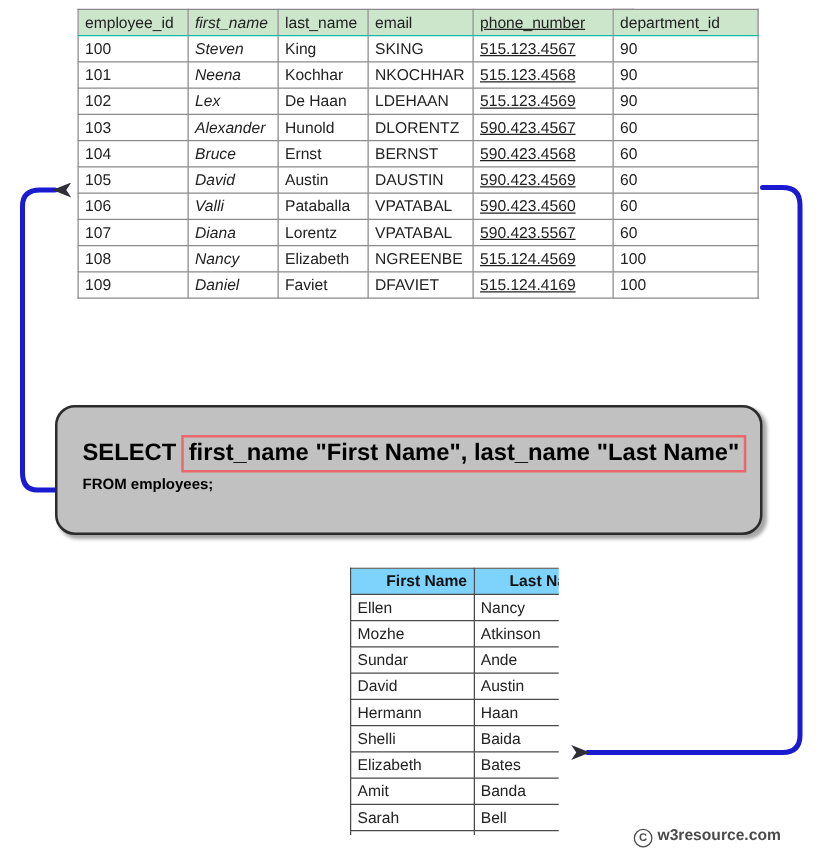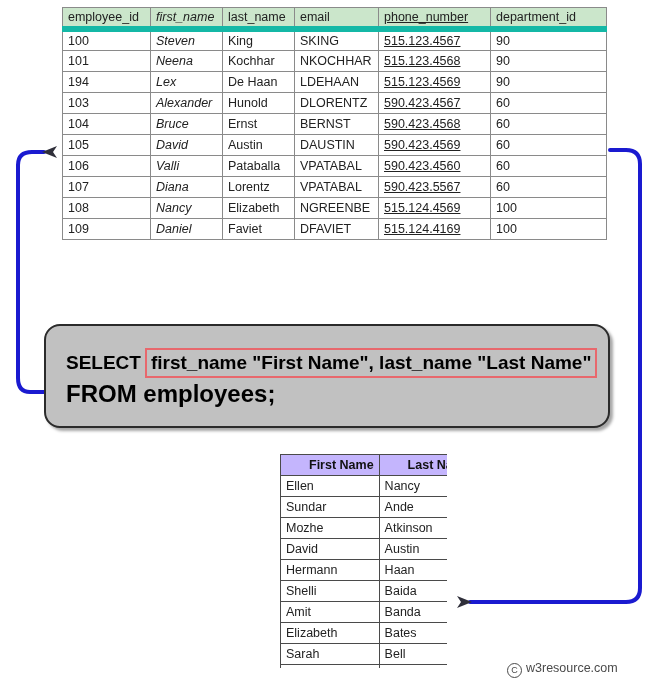--- a/index.html
+++ b/index.html
@@ -28,21 +28,21 @@
     padding:2px 5px;
     height:21px;
     box-sizing:border-box;
     text-align:left;
     font-weight:normal;
     white-space:nowrap;
     overflow:hidden;
   }
   .src-table th{
     background:#cbe6cb;
-    border-bottom:6px solid #14b8a6;
+    border-bottom:1px solid #14b8a6;
   }
 
   #src-main{left:62px;top:7px;}
   #src-main td,#src-main th{}
   #src-dept{left:490px;top:7px;}
 
   .col-empid{width:88px;}
   .col-first{width:72px;font-style:italic;}
   .col-last{width:72px;}
   .col-email{width:84px;}
@@ -74,21 +74,21 @@
     display:inline-block;
     border:2px solid #e8686d;
     padding:0 4px;
     margin-left:4px;
     vertical-align:baseline;
     line-height:26px;
   }
   #sql-line2{
     position:absolute;
     left:20px;top:54px;
-    font-size:24px;
+    font-size:12px;
     font-weight:bold;
     color:#000;
     white-space:nowrap;
   }
 
   
   #result-wrap{
     position:absolute;
     left:280px;top:454px;
     width:167px;height:232px;
@@ -104,21 +104,21 @@
   #result-table td,#result-table th{
     border:1px solid #4a4a4a;
     padding:2px 5px;
     height:21px;
     box-sizing:border-box;
     text-align:left;
     white-space:nowrap;
     font-weight:normal;
   }
   #result-table th{
-    background:#c4b5fd;
+    background:#7dd3fc;
     font-weight:bold;
     color:#111;
     padding-left:28px;
   }
   .rcol-first{width:84px;}
   .rcol-last{width:65px;}
   
   #torn{
     position:absolute;
     left:278px;top:668px;
@@ -127,20 +127,21 @@
     pointer-events:none;
   }
 
   
   #watermark{
     position:absolute;
     left:507px;top:661px;
     font-size:12.5px;
     color:#4a4a4a;
     white-space:nowrap;
+    font-weight:bold;
   }
   #wm-c{
     display:inline-block;
     width:13px;height:13px;
     border:1px solid #4a4a4a;
     border-radius:50%;
     font-size:9px;
     line-height:12px;
     text-align:center;
     margin-right:4px;
@@ -186,21 +187,21 @@
           <td class="col-phone">515.123.4567</td>
         </tr>
         <tr>
           <td class="col-empid">101</td>
           <td class="col-first">Neena</td>
           <td class="col-last">Kochhar</td>
           <td class="col-email">NKOCHHAR</td>
           <td class="col-phone">515.123.4568</td>
         </tr>
         <tr>
-          <td class="col-empid">194</td>
+          <td class="col-empid">102</td>
           <td class="col-first">Lex</td>
           <td class="col-last">De Haan</td>
           <td class="col-email">LDEHAAN</td>
           <td class="col-phone">515.123.4569</td>
         </tr>
         <tr>
           <td class="col-empid">103</td>
           <td class="col-first">Alexander</td>
           <td class="col-last">Hunold</td>
           <td class="col-email">DLORENTZ</td>
@@ -305,46 +306,46 @@
           <th class="rcol-first">First Name</th>
           <th class="rcol-last">Last Name</th>
         </tr>
       </thead>
       <tbody id="result-body">
           <tr>
             <td class="rcol-first">Ellen</td>
             <td class="rcol-last">Nancy</td>
           </tr>
           <tr>
+            <td class="rcol-first">Mozhe</td>
+            <td class="rcol-last">Atkinson</td>
+          </tr>
+          <tr>
             <td class="rcol-first">Sundar</td>
             <td class="rcol-last">Ande</td>
           </tr>
           <tr>
-            <td class="rcol-first">Mozhe</td>
-            <td class="rcol-last">Atkinson</td>
-          </tr>
-          <tr>
             <td class="rcol-first">David</td>
             <td class="rcol-last">Austin</td>
           </tr>
           <tr>
             <td class="rcol-first">Hermann</td>
             <td class="rcol-last">Haan</td>
           </tr>
           <tr>
             <td class="rcol-first">Shelli</td>
             <td class="rcol-last">Baida</td>
           </tr>
           <tr>
+            <td class="rcol-first">Elizabeth</td>
+            <td class="rcol-last">Bates</td>
+          </tr>
+          <tr>
             <td class="rcol-first">Amit</td>
             <td class="rcol-last">Banda</td>
-          </tr>
-          <tr>
-            <td class="rcol-first">Elizabeth</td>
-            <td class="rcol-last">Bates</td>
           </tr>
           <tr>
             <td class="rcol-first">Sarah</td>
             <td class="rcol-last">Bell</td>
           </tr>
           <tr>
             <td class="rcol-first">David</td>
             <td class="rcol-last">Bernstein</td>
           </tr>
         </tbody>

